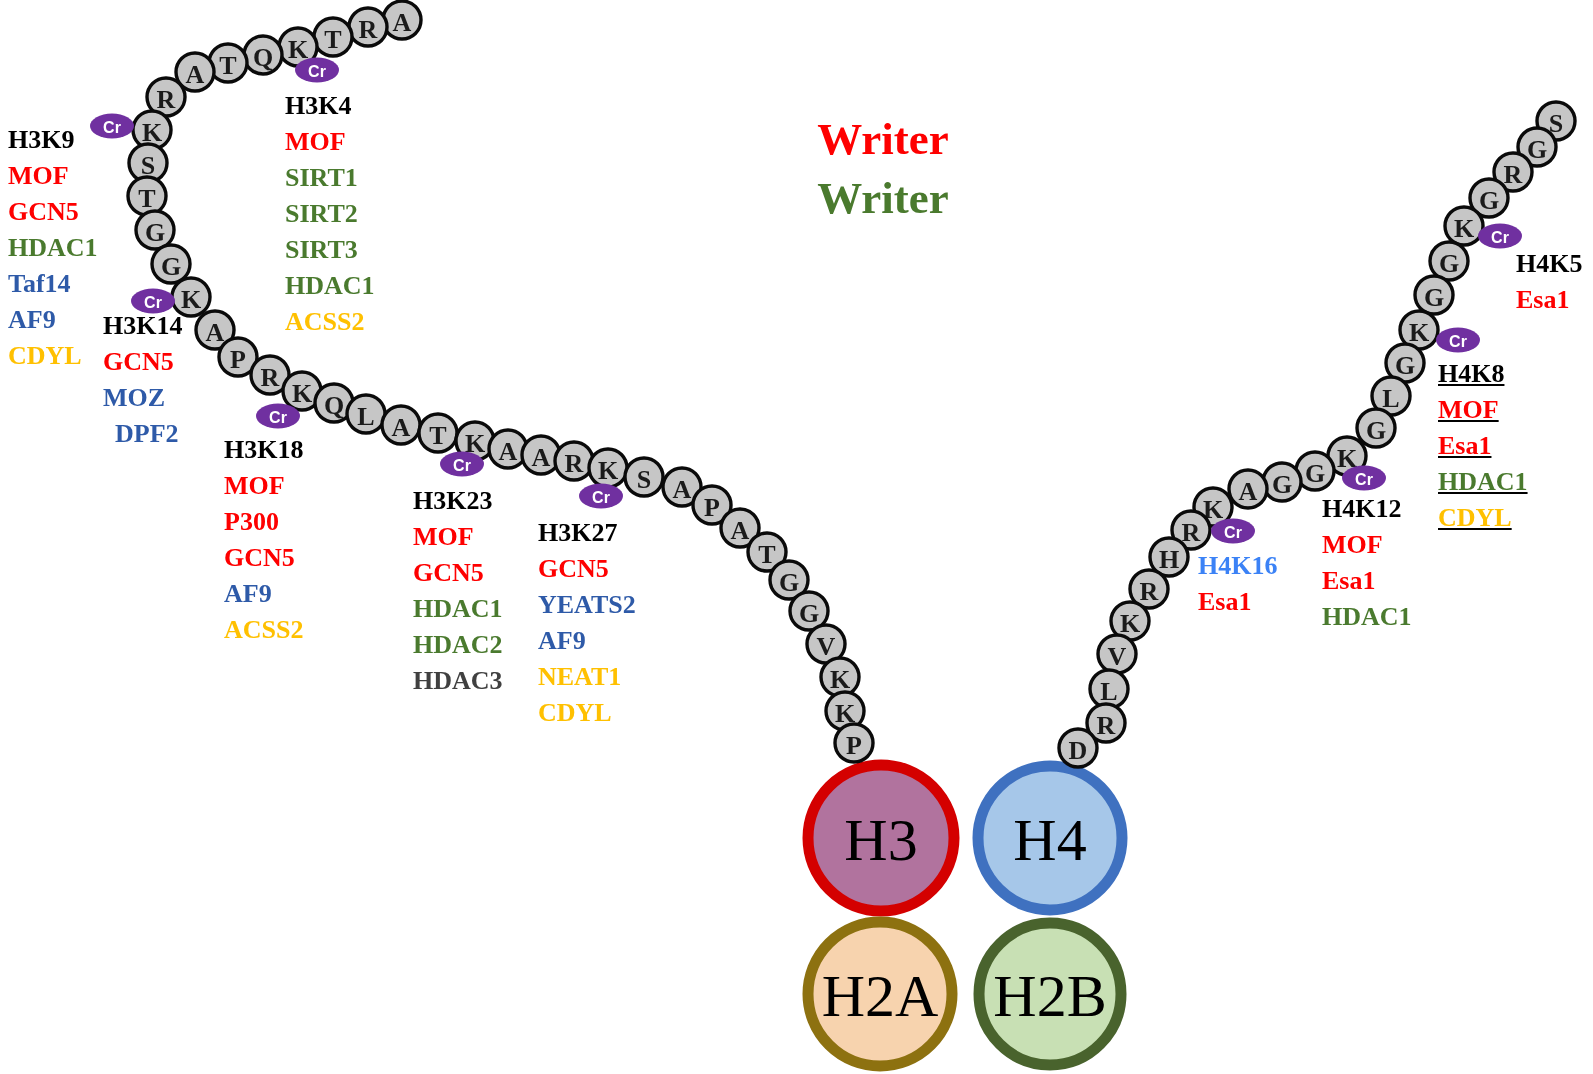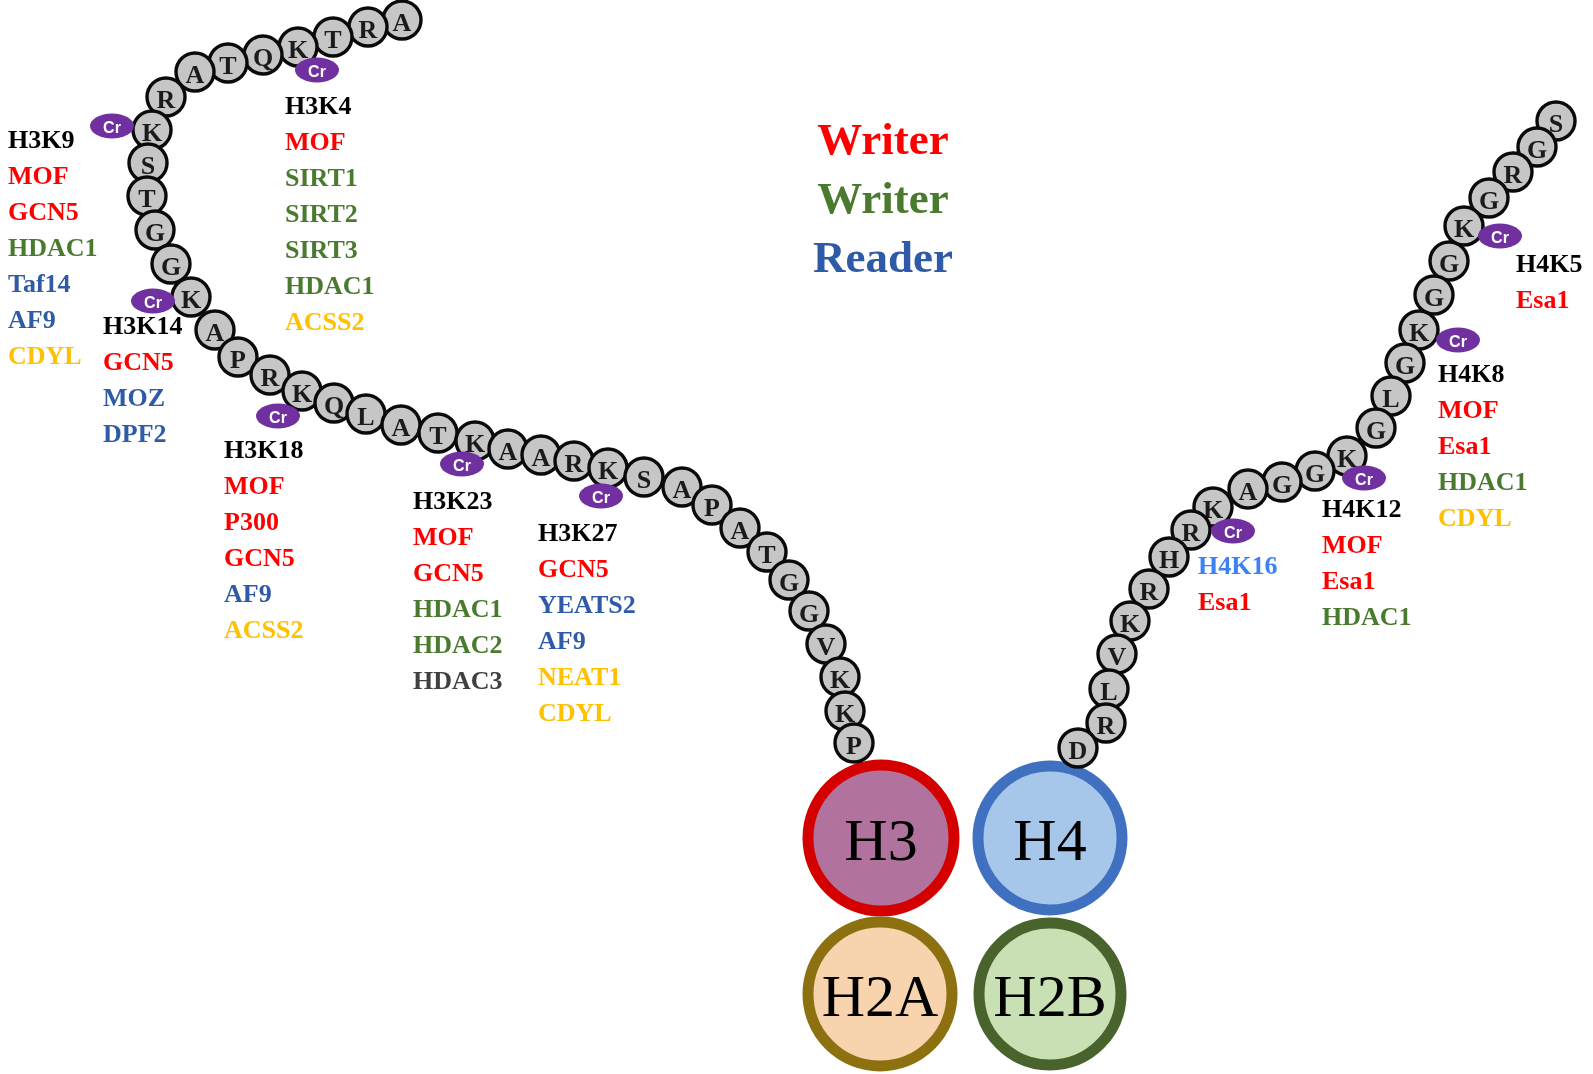--- a/index.html
+++ b/index.html
@@ -367,21 +367,21 @@
         <div class="regulator" style="color: rgb(74, 122, 46);">SIRT1</div>
         <div class="regulator" style="color: rgb(74, 122, 46);">SIRT2</div>
         <div class="regulator" style="color: rgb(74, 122, 46);">SIRT3</div>
         <div class="regulator" style="color: rgb(74, 122, 46);">HDAC1</div>
         <div class="regulator" style="color: rgb(255, 192, 0);">ACSS2</div>
       </div>
       <div class="site-block" style="left: 103px; top: 308px;">
         <div class="site-title" style="color: rgb(0, 0, 0);">H3K14</div>
         <div class="regulator" style="color: rgb(254, 0, 0);">GCN5</div>
         <div class="regulator" style="color: rgb(46, 90, 168);">MOZ</div>
-        <div class="regulator" style="color: rgb(46, 90, 168);">DPF2</div>
+        <div class="regulator" style="color: rgb(46, 90, 168); margin-left: 12px;">DPF2</div>
       </div>
       <div class="site-block" style="left: 224px; top: 432px;">
         <div class="site-title" style="color: rgb(0, 0, 0);">H3K18</div>
         <div class="regulator" style="color: rgb(254, 0, 0);">MOF</div>
         <div class="regulator" style="color: rgb(254, 0, 0);">P300</div>
         <div class="regulator" style="color: rgb(254, 0, 0);">GCN5</div>
         <div class="regulator" style="color: rgb(46, 90, 168);">AF9</div>
         <div class="regulator" style="color: rgb(255, 192, 0);">ACSS2</div>
       </div>
       <div class="site-block" style="left: 413px; top: 483px;">
@@ -397,36 +397,35 @@
         <div class="regulator" style="color: rgb(254, 0, 0);">GCN5</div>
         <div class="regulator" style="color: rgb(46, 90, 168);">YEATS2</div>
         <div class="regulator" style="color: rgb(46, 90, 168);">AF9</div>
         <div class="regulator" style="color: rgb(255, 192, 0);">NEAT1</div>
         <div class="regulator" style="color: rgb(255, 192, 0);">CDYL</div>
       </div>
       <div class="site-block" style="left: 1516px; top: 246px;">
         <div class="site-title" style="color: rgb(0, 0, 0);">H4K5</div>
         <div class="regulator" style="color: rgb(254, 0, 0);">Esa1</div>
       </div>
-      <div class="site-block" style="left: 1438px; top: 356px;">
+      <div class="site-block" style="left: 1438px; top: 356px; text-decoration: underline;">
         <div class="site-title" style="color: rgb(0, 0, 0);">H4K8</div>
         <div class="regulator" style="color: rgb(254, 0, 0);">MOF</div>
         <div class="regulator" style="color: rgb(254, 0, 0);">Esa1</div>
         <div class="regulator" style="color: rgb(74, 122, 46);">HDAC1</div>
         <div class="regulator" style="color: rgb(255, 192, 0);">CDYL</div>
       </div>
       <div class="site-block" style="left: 1322px; top: 491px;">
         <div class="site-title" style="color: rgb(0, 0, 0); font-family: Liberation Serif, serif;">H4K12</div>
         <div class="regulator" style="color: rgb(254, 0, 0);">MOF</div>
         <div class="regulator" style="color: rgb(254, 0, 0);">Esa1</div>
         <div class="regulator" style="color: rgb(74, 122, 46);">HDAC1</div>
       </div>
       <div class="site-block" style="left: 1198px; top: 548px;">
         <div class="site-title" style="color: #3b82f6;">H4K16</div>
         <div class="regulator" style="color: rgb(254, 0, 0);">Esa1</div>
       </div>
     </div>
   <div class="legend" id="legend" style="left: 583px; top: 110px; width: 600px;">
       <div class="legend-line" style="color: rgb(254, 0, 0);">Writer</div>
       <div class="legend-line" style="color: rgb(74, 122, 46);">Writer</div>
-      <div class="legend-line" style="color: rgb(46, 90, 168);">Reader</div>
     </div>
 </div>
 
 </body></html>

